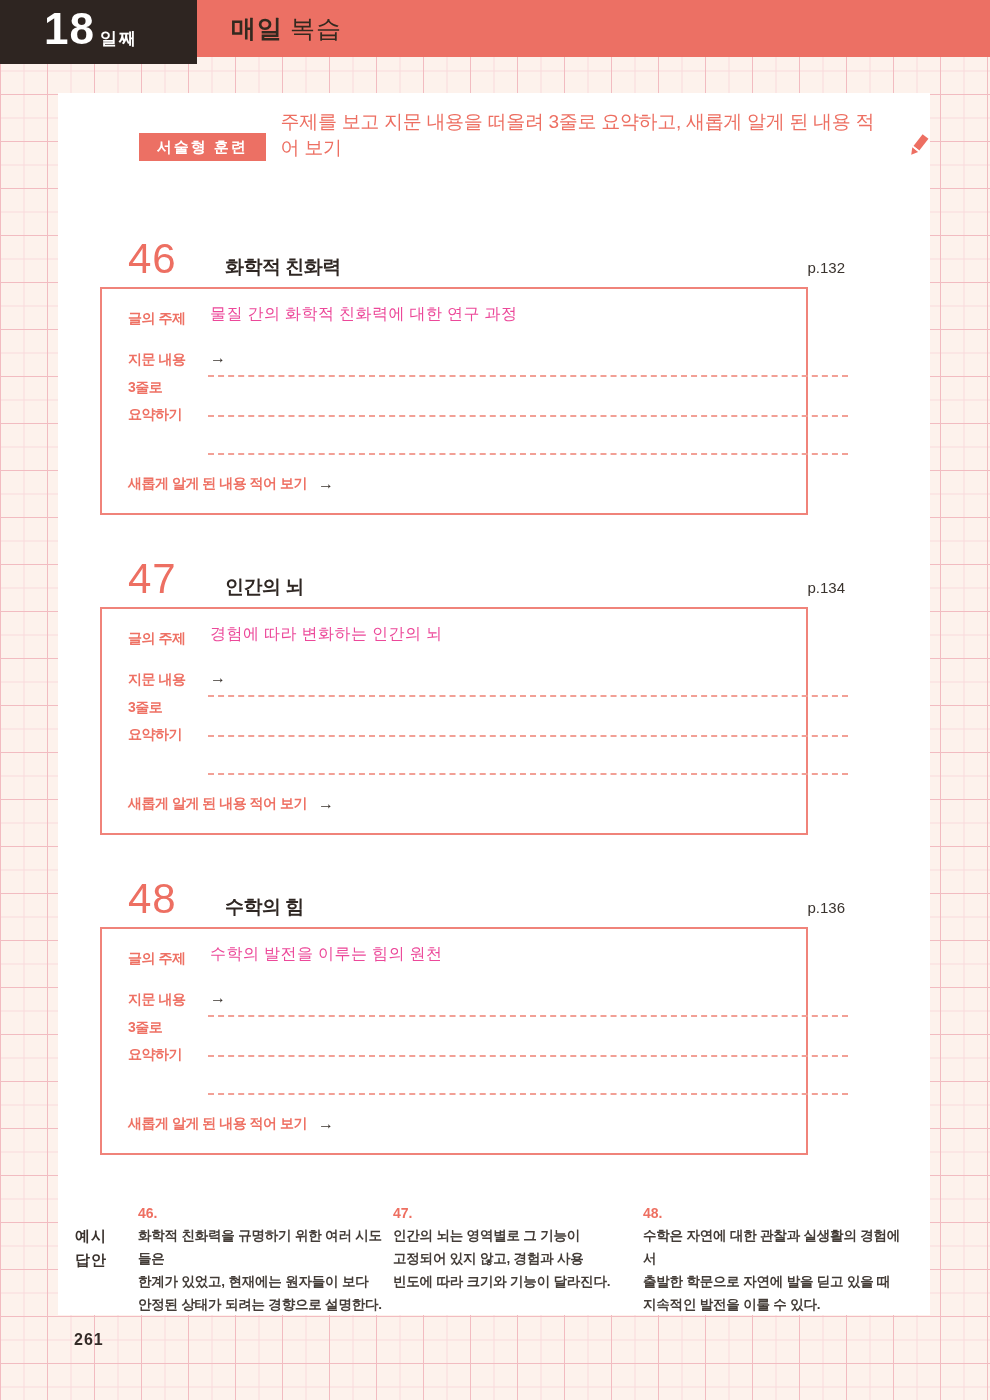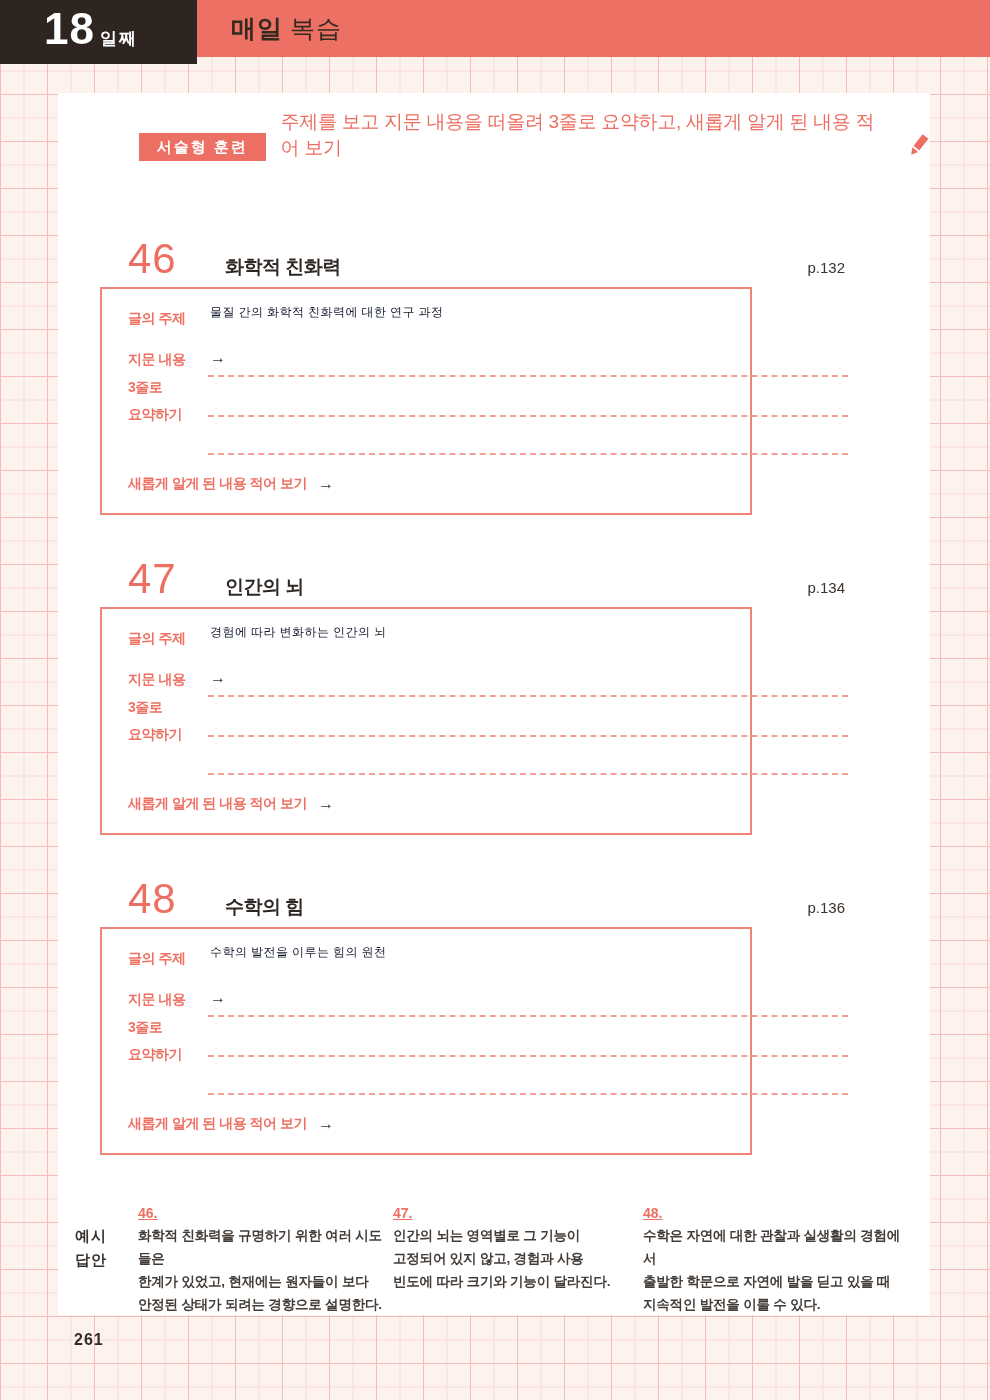--- a/index.html
+++ b/index.html
@@ -46,47 +46,47 @@
   .instruction { margin-left:15px; color:#ed6f62; font-size:19px; font-weight:400; letter-spacing:-0.3px; }
   .pencil { margin-left:16px; width:26px; height:30px; }
   
   .section { position:absolute; left:42px; width:772px; height:286px; }
   .sec-46 { top:138px; } .sec-47 { top:458px; } .sec-48 { top:778px; }
   .sec-head { display:flex; align-items:baseline; height:56px;gap:10px; }
   .sec-num { width:115px; padding-left:28px; color:#ed6f62; font-size:42px; font-weight:500; line-height:56px; letter-spacing:1px; }
   .sec-title { font-size:19px; font-weight:bold; color:#2f2723; letter-spacing:-0.5px; }
   .sec-pref { margin-left:auto; margin-right:27px; font-size:15px; color:#3a332e; }
   .sec-box {
-    position:absolute; top:56px; left:0; width:652px; height:228px;
+    position:absolute; top:56px; left:0; width:708px; height:228px;
     border:2px solid #f0837a; background:#fff;
   }
   .lab { color:#ee7164; font-size:14px; font-weight:600; letter-spacing:-0.5px; }
   .row-topic-label { position:absolute; left:26px; top:21px; }
   .row-topic-text {
     position:absolute; left:108px; top:15px; width:620px;
     font-family:"Liberation Serif","DejaVu Serif",serif;
-    font-size:12px; color:#0f172a; letter-spacing:0.5px;
+    font-size:16px; color:#ec4899; letter-spacing:0.5px;
   }
   .sum-labels { position:absolute; left:26px; top:57px; }
   .sum-labels div { line-height:27.5px; }
   .arrow { color:#3a332e; font-size:16px; font-weight:bold; }
   .arrow-sum { position:absolute; left:108px; top:60px; }
   .dash { position:absolute; left:106px; width:640px; border-top:2px dashed #f2a096; }
   .dash-1 { top:86px; } .dash-2 { top:126px; } .dash-3 { top:164px; }
   .new-learning { position:absolute; left:26px; top:186px; display:flex; align-items:center;justify-content:center; }
   .new-learning .arrow { margin-left:11px; }
   
   .answers { position:absolute; left:0; top:1112px; width:872px; height:110px; }
   .ex-label { position:absolute; left:17px; top:19px; font-size:15px; font-weight:bold; color:#39312c; }
   .ex-label div { line-height:23.5px; letter-spacing:1px; }
   .ans-col { position:absolute; top:0; }
   .ans-1 { left:80px;  width:255px; }
   .ans-2 { left:335px; width:235px; }
   .ans-3 { left:585px; width:260px; }
-  .ans-num { color:#ee6f61; font-size:14px; font-weight:600; margin-bottom:3px;text-decoration:underline; }
+  .ans-num { color:#ee6f61; font-size:14px; font-weight:600; margin-bottom:3px; }
   .ans-text { font-size:13.5px; line-height:23px; color:#433c37; white-space:pre-line; letter-spacing:-0.2px;font-weight:bold; }
   
   .page-num { position:absolute; left:74px; top:1331px; font-size:16px; font-weight:bold; color:#332b27; letter-spacing:1px; }
 </style>
 </head>
 <body>
 
 <div class="header-dark">
   <span class="day-num">18</span>
   <span class="day-suffix">일째</span>

